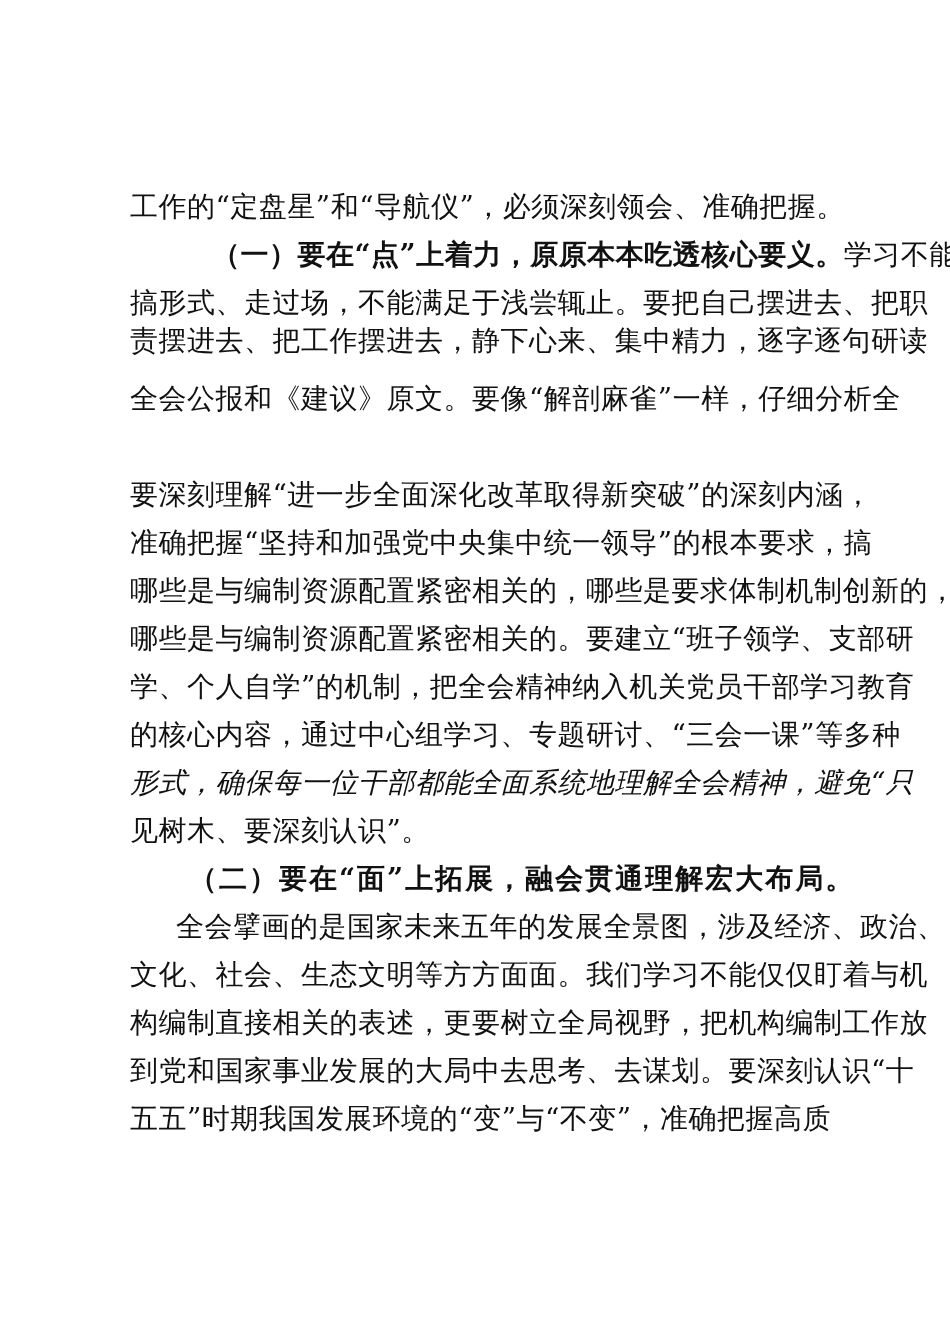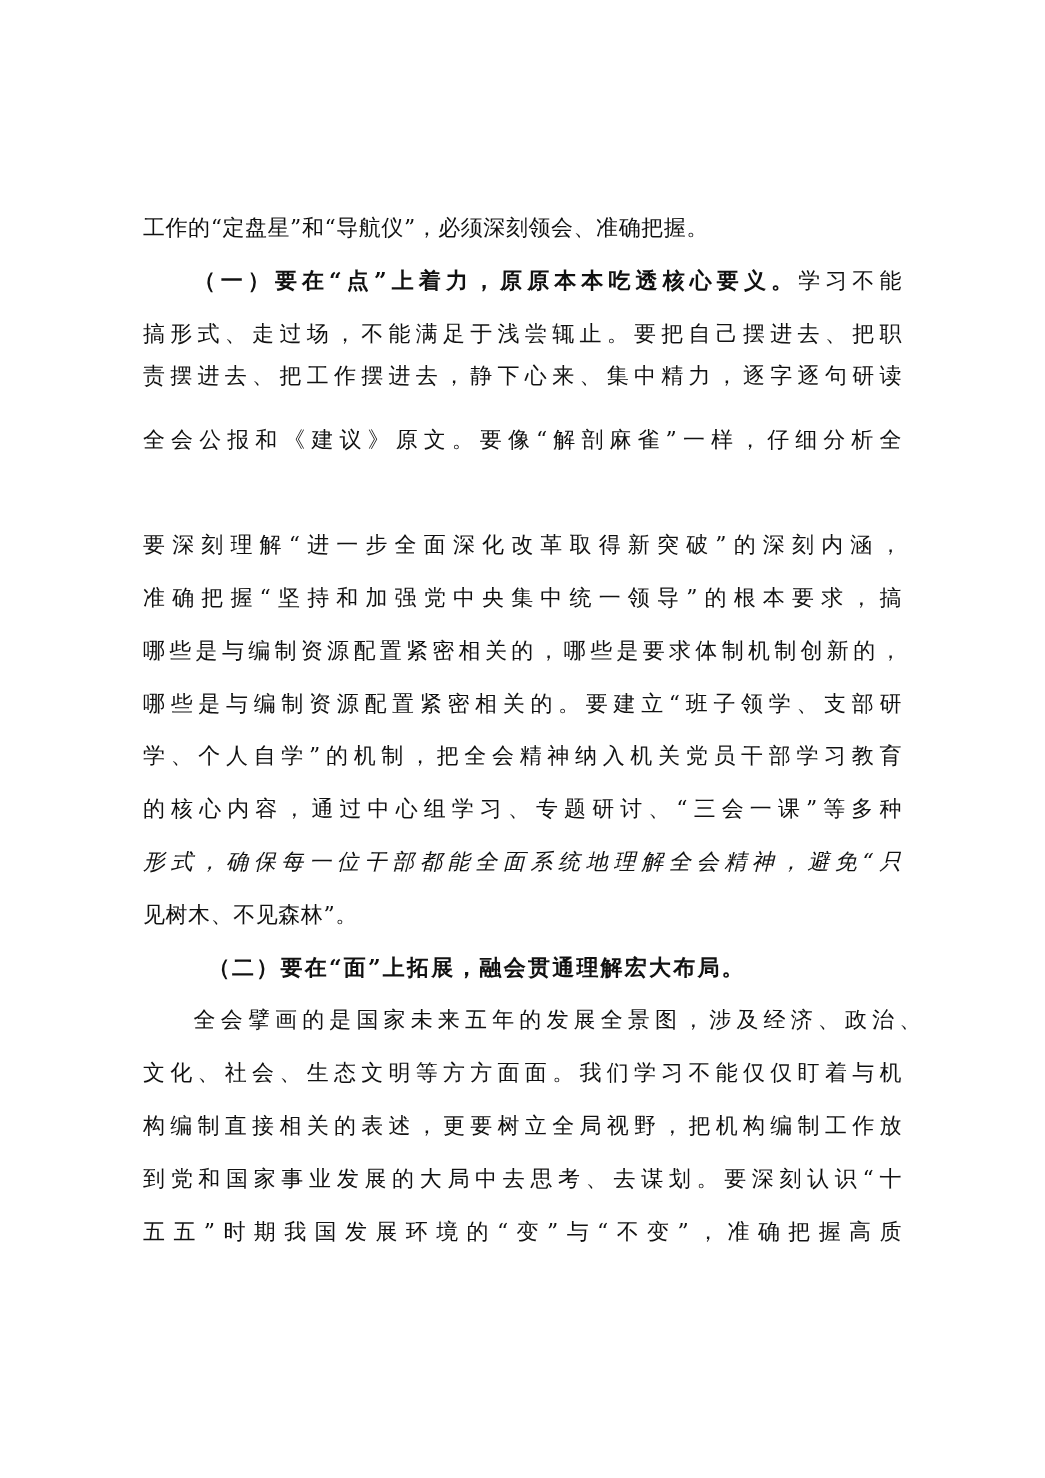--- a/index.html
+++ b/index.html
@@ -19,21 +19,21 @@
       position: absolute;
       left: 0; top: 0;
       width: 950px; height: 1344px;
       background: #ffffff;
     }
     .line {
       position: absolute;
       left: 130px;
       width: 690px;
       height: 48px;
-      font-size: 20px;
+      font-size: 28px;
       line-height: 48px;
       white-space: nowrap;
       text-align: justify;
       text-align-last: justify;
       letter-spacing: 0.5px;
     }
     .line.last {
       text-align-last: left;
     }
     .line.indent {
@@ -42,20 +42,21 @@
     }
     .line.heading2 {
       left: 189px;
       width: auto;
       text-align-last: left;
       font-weight: bold;
       letter-spacing: 2px;
     }
     b.bold {
       font-weight: bold;
+      margin-left: 36px;
     }
   </style>
 </head>
 <body>
 
 <div class="page">
 
   <div class="line last" style="top:183px;">工作的“定盘星”和“导航仪”，必须深刻领会、准确把握。</div>
 
   <div class="line indent" style="top:231px;"><b class="bold">（一）要在“点”上着力，原原本本吃透核心要义。</b><span>学习不能</span></div>
@@ -63,21 +64,21 @@
   <div class="line" style="top:279px;">搞形式、走过场，不能满足于浅尝辄止。要把自己摆进去、把职</div>
   <div class="line" style="top:317px;">责摆进去、把工作摆进去，静下心来、集中精力，逐字逐句研读</div>
   <div class="line" style="top:375px;">全会公报和《建议》原文。要像“解剖麻雀”一样，仔细分析全</div>
   <div class="line" style="top:471px;">要深刻理解“进一步全面深化改革取得新突破”的深刻内涵，</div>
   <div class="line" style="top:519px;">准确把握“坚持和加强党中央集中统一领导”的根本要求，搞</div>
   <div class="line" style="top:567px;">哪些是与编制资源配置紧密相关的，哪些是要求体制机制创新的，</div>
   <div class="line" style="top:615px;">哪些是与编制资源配置紧密相关的。要建立“班子领学、支部研</div>
   <div class="line" style="top:663px;">学、个人自学”的机制，把全会精神纳入机关党员干部学习教育</div>
   <div class="line" style="top:711px;">的核心内容，通过中心组学习、专题研讨、“三会一课”等多种</div>
   <div class="line" style="top:759px;font-style:italic;">形式，确保每一位干部都能全面系统地理解全会精神，避免“只</div>
-  <div class="line last" style="top:807px;">见树木、不见森林”。</div>
+  <div class="line last" style="top:807px;">见树木、要深刻认识”。</div>
 
   <div class="line heading2" style="top:855px;">（二）要在“面”上拓展，融会贯通理解宏大布局。</div>
 
   <div class="line indent" style="top:903px; width:662px;">全会擘画的是国家未来五年的发展全景图，涉及经济、政治、</div>
   <div class="line" style="top:951px;">文化、社会、生态文明等方方面面。我们学习不能仅仅盯着与机</div>
   <div class="line" style="top:999px;">构编制直接相关的表述，更要树立全局视野，把机构编制工作放</div>
   <div class="line" style="top:1047px;">到党和国家事业发展的大局中去思考、去谋划。要深刻认识“十</div>
   <div class="line" style="top:1095px;">五五”时期我国发展环境的“变”与“不变”，准确把握高质</div>
 
 </div>

